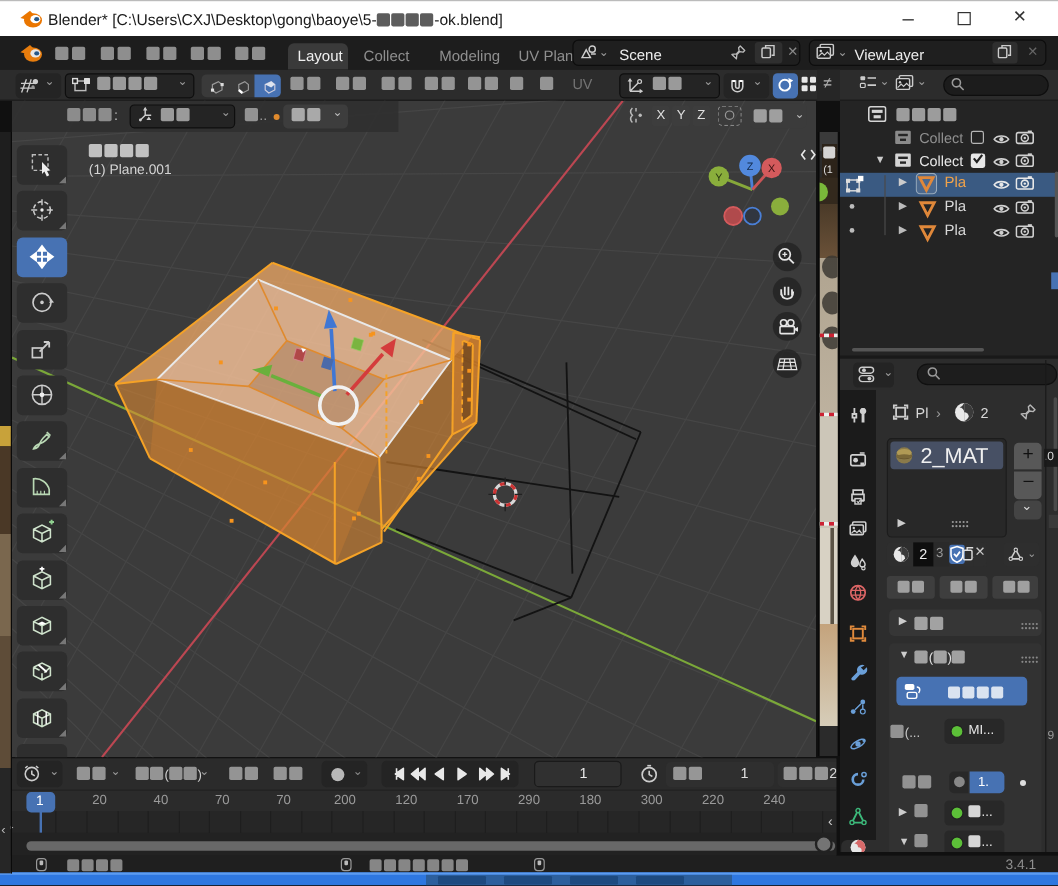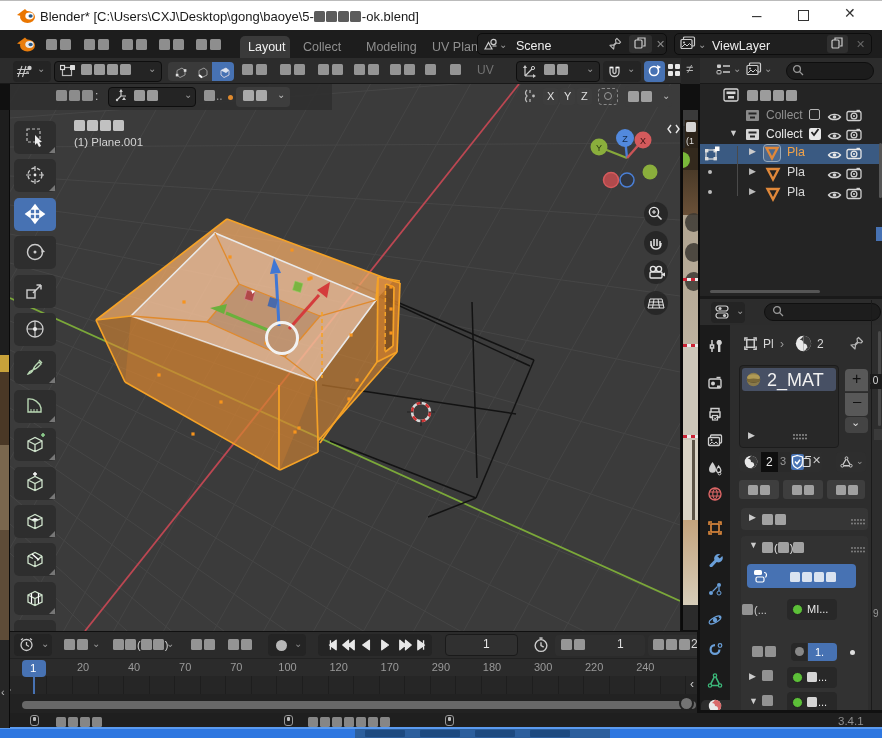--- a/index.html
+++ b/index.html
@@ -822,21 +822,21 @@
       <div style="position:absolute;left:638px;top:3px;width:49px;height:21px;background:#2f2f2f;border-radius:4px 0 0 4px;"></div>
       <div style="position:absolute;left:551px;top:6px;font-size:12px;color:#d2d2d2;white-space:nowrap;line-height:14px;"><b style="display:inline-block;width:11px;height:11px;background:#d0d0d0;opacity:0.64;margin-right:2px;border-radius:1.5px;vertical-align:-1px"></b><b style="display:inline-block;width:11px;height:11px;background:#d0d0d0;opacity:0.64;margin-right:2px;border-radius:1.5px;vertical-align:-1px"></b></div>
       <div style="position:absolute;left:607px;top:5px;font-size:12px;color:#e0e0e0;white-space:nowrap;line-height:14px;">1</div>
       <div style="position:absolute;left:643px;top:6px;font-size:12px;color:#d2d2d2;white-space:nowrap;line-height:14px;"><b style="display:inline-block;width:11px;height:11px;background:#d0d0d0;opacity:0.64;margin-right:2px;border-radius:1.5px;vertical-align:-1px"></b><b style="display:inline-block;width:11px;height:11px;background:#d0d0d0;opacity:0.64;margin-right:2px;border-radius:1.5px;vertical-align:-1px"></b><b style="display:inline-block;width:11px;height:11px;background:#d0d0d0;opacity:0.64;margin-right:2px;border-radius:1.5px;vertical-align:-1px"></b></div>
       <div style="position:absolute;left:681px;top:5px;font-size:12px;color:#d8d8d8;white-space:nowrap;line-height:14px;">2</div>
       <div style="position:absolute;left:0px;top:26px;width:687px;height:18px;background:#2b2b2b;border-top:1px solid #222;"></div>
       <div style="position:absolute;left:63.0px;top:29px;font-size:11px;color:#9a9a9a;white-space:nowrap;line-height:13px;width:20px;text-align:center;">20</div>
       <div style="position:absolute;left:114.12px;top:29px;font-size:11px;color:#9a9a9a;white-space:nowrap;line-height:13px;width:20px;text-align:center;">40</div>
       <div style="position:absolute;left:165.24px;top:29px;font-size:11px;color:#9a9a9a;white-space:nowrap;line-height:13px;width:20px;text-align:center;">70</div>
       <div style="position:absolute;left:216.36px;top:29px;font-size:11px;color:#9a9a9a;white-space:nowrap;line-height:13px;width:20px;text-align:center;">70</div>
-      <div style="position:absolute;left:267.48px;top:29px;font-size:11px;color:#9a9a9a;white-space:nowrap;line-height:13px;width:20px;text-align:center;">100</div>
+      <div style="position:absolute;left:267.48px;top:29px;font-size:11px;color:#9a9a9a;white-space:nowrap;line-height:13px;width:20px;text-align:center;">200</div>
       <div style="position:absolute;left:318.6px;top:29px;font-size:11px;color:#9a9a9a;white-space:nowrap;line-height:13px;width:20px;text-align:center;">120</div>
       <div style="position:absolute;left:369.72px;top:29px;font-size:11px;color:#9a9a9a;white-space:nowrap;line-height:13px;width:20px;text-align:center;">170</div>
       <div style="position:absolute;left:420.84000000000003px;top:29px;font-size:11px;color:#9a9a9a;white-space:nowrap;line-height:13px;width:20px;text-align:center;">290</div>
       <div style="position:absolute;left:471.96000000000004px;top:29px;font-size:11px;color:#9a9a9a;white-space:nowrap;line-height:13px;width:20px;text-align:center;">180</div>
       <div style="position:absolute;left:523.0799999999999px;top:29px;font-size:11px;color:#9a9a9a;white-space:nowrap;line-height:13px;width:20px;text-align:center;">300</div>
       <div style="position:absolute;left:574.2px;top:29px;font-size:11px;color:#9a9a9a;white-space:nowrap;line-height:13px;width:20px;text-align:center;">220</div>
       <div style="position:absolute;left:625.32px;top:29px;font-size:11px;color:#9a9a9a;white-space:nowrap;line-height:13px;width:20px;text-align:center;">240</div>
       <div style="position:absolute;left:0px;top:44px;width:687px;height:18px;background:#262626;">
         <div style="position:absolute;left:36.4px;top:0px;width:1px;height:18px;background:#1e1e1e;"></div>
         <div style="position:absolute;left:61.959999999999994px;top:0px;width:1px;height:18px;background:#1e1e1e;"></div>

